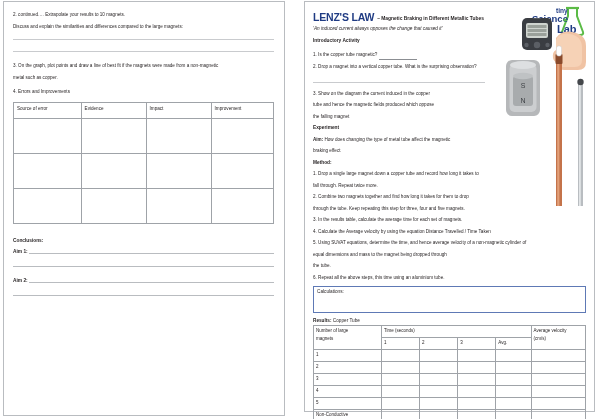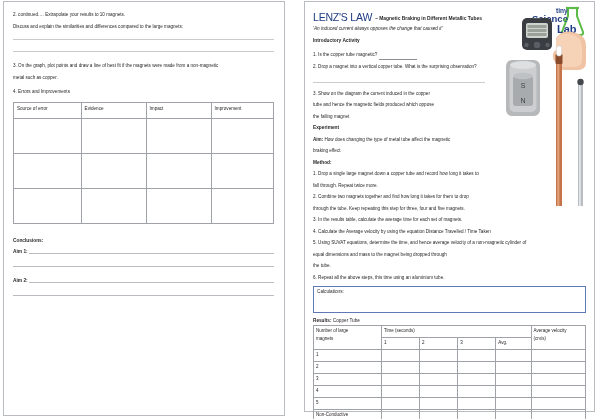--- a/index.html
+++ b/index.html
@@ -27,21 +27,21 @@
   table.grid td.body{height:28px;}
 
   .conc-title{font-size:4.8px;font-weight:bold;margin:0;}
   .aimrow{display:flex;align-items:flex-end;margin-top:4px;}
   .aimlbl{font-size:4.8px;font-weight:bold;white-space:nowrap;}
   .aimline{flex:1;border-bottom:1px solid #b9bcc0;height:6px;margin-left:1px;}
   .freeline{border-bottom:1px solid #b9bcc0;height:8px;margin-top:4px;}
 
   
   .hdr{display:flex;align-items:flex-start;}
-  .ttl{font-size:10.5px;font-weight:normal;color:#1f3b83;letter-spacing:-0.2px;
+  .ttl{font-size:10.5px;font-weight:bold;color:#1f3b83;letter-spacing:-0.2px;
        line-height:11px;display:inline-block;}
   .sub{font-size:4.9px;font-weight:bold;color:#231f20;display:inline-block;
        padding-left:3px;position:relative;top:-1.5px;}
   .quote{font-size:4.7px;font-style:italic;margin:1px 0 0 0;}
   .bold{font-weight:bold;}
 
   .logo{position:absolute;right:6px;top:3px;width:56px;height:31px;}
 
   .ansline{display:inline-block;width:38px;border-bottom:1px solid #8b8e92;
            height:5px;vertical-align:bottom;margin-left:2px;}

